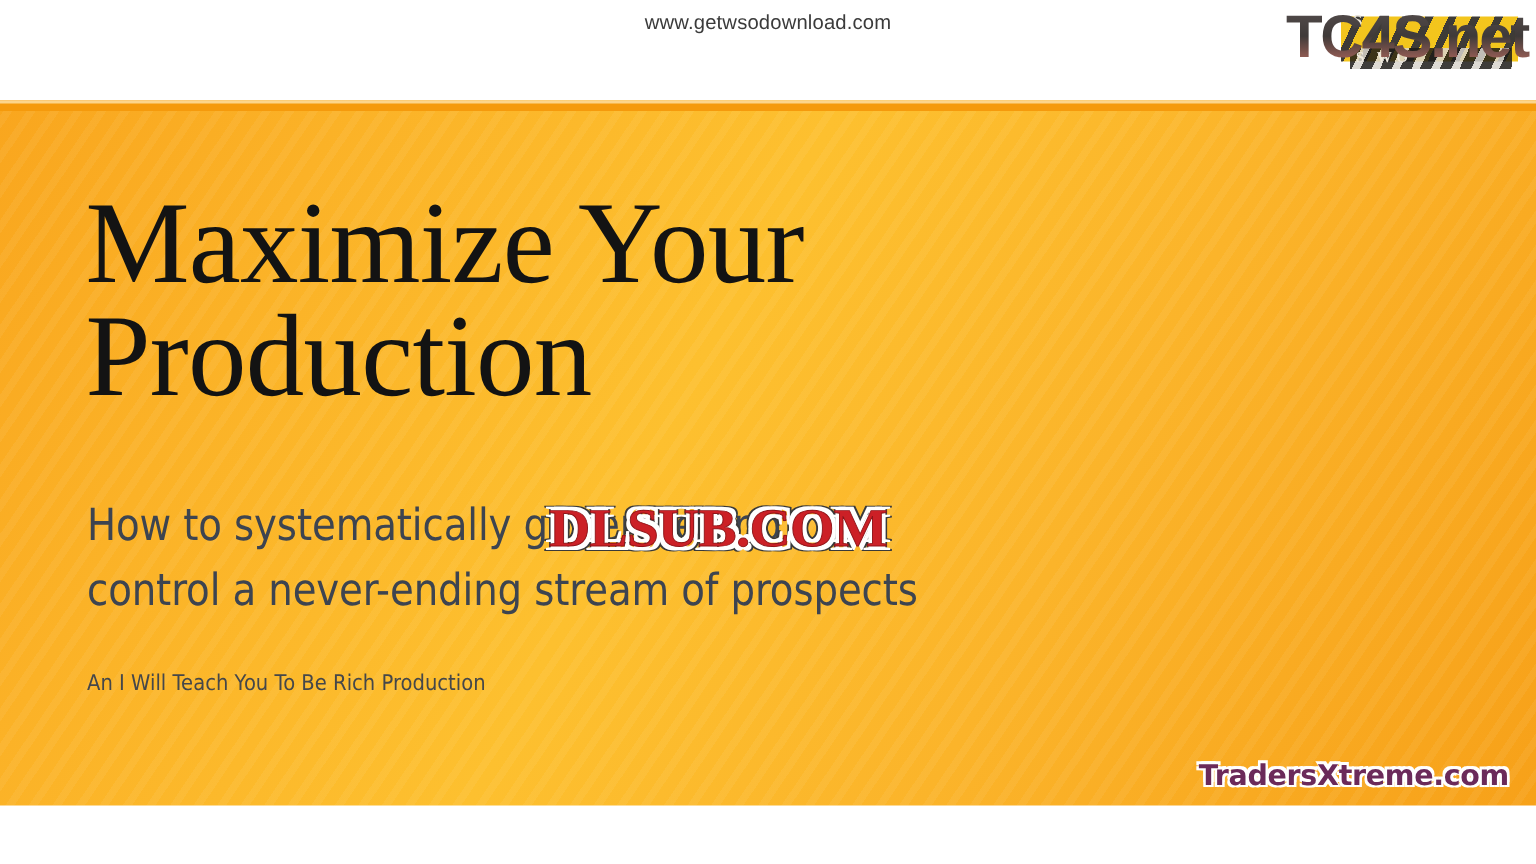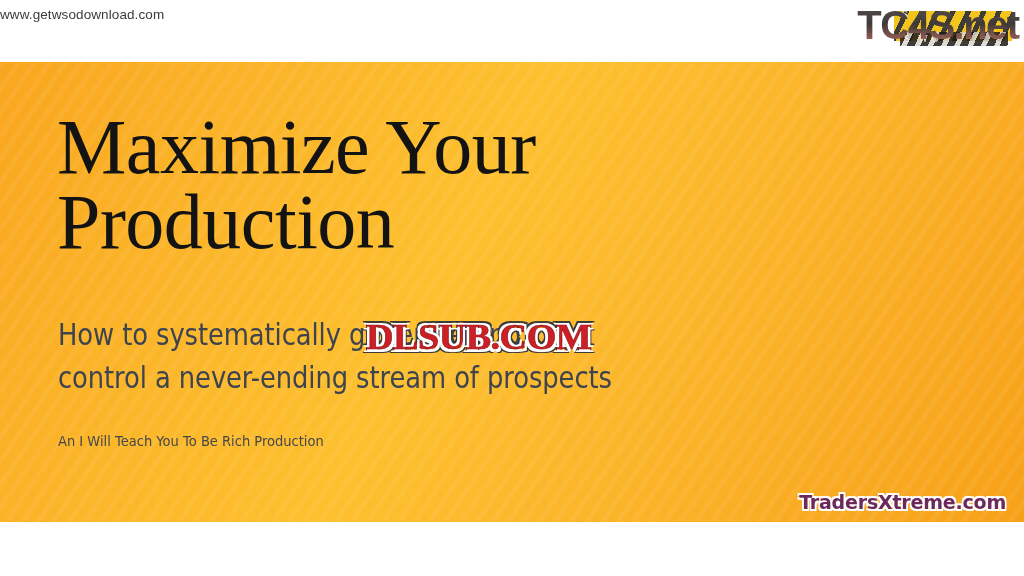--- a/index.html
+++ b/index.html
@@ -28,20 +28,21 @@
     left: 0; top: 0;
     width: 1024px;
     height: 62px;
     background: #ffffff;
     z-index: 20;
   }
   .banner-url {
     position: absolute;
     left: 0; top: 7px;
     width: 1024px;
+    text-align: center;
     font-family: "Liberation Sans", sans-serif;
     font-size: 13.5px;
     color: #3b3b3b;
     letter-spacing: 0.1px;
   }
 
   
   .logo-wrap {
     position: absolute;
     right: 6px;
@@ -114,21 +115,21 @@
     font-weight: bold;
     font-size: 10px;
     color: #efe9dd;
     letter-spacing: 3px;
     z-index: 3;
   }
 
   
   .body-area {
     position: absolute;
-    left: 0; top: 52px;
+    left: 0; top: 67px;
     width: 1024px;
     height: 470px;
     overflow: hidden;
     background:
       linear-gradient(118deg,
         #f9a61e 0%,
         #fbb227 18%,
         #fdc02f 44%,
         #fbb42a 68%,
         #f7a119 100%);

